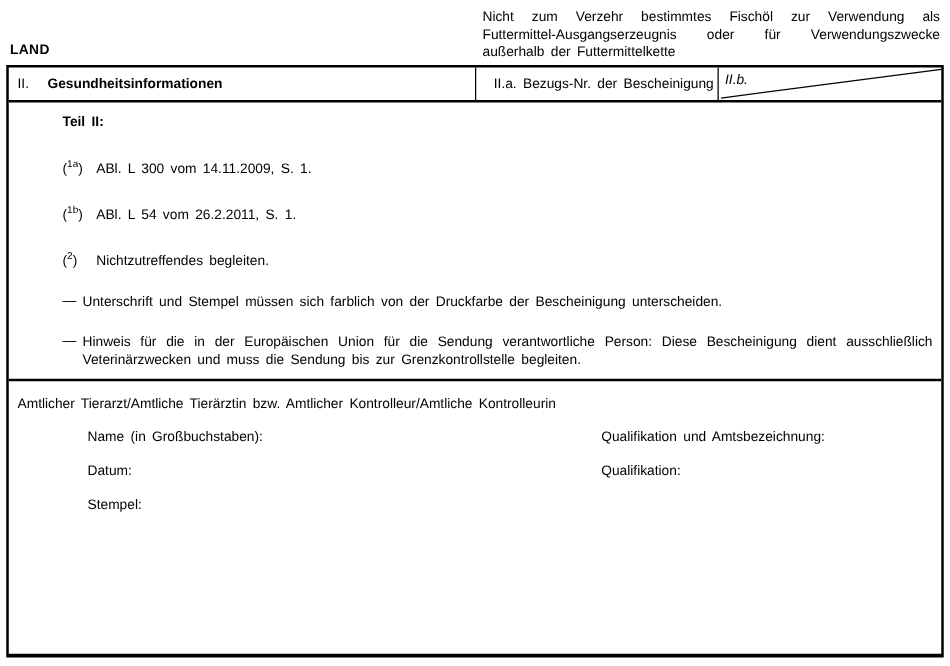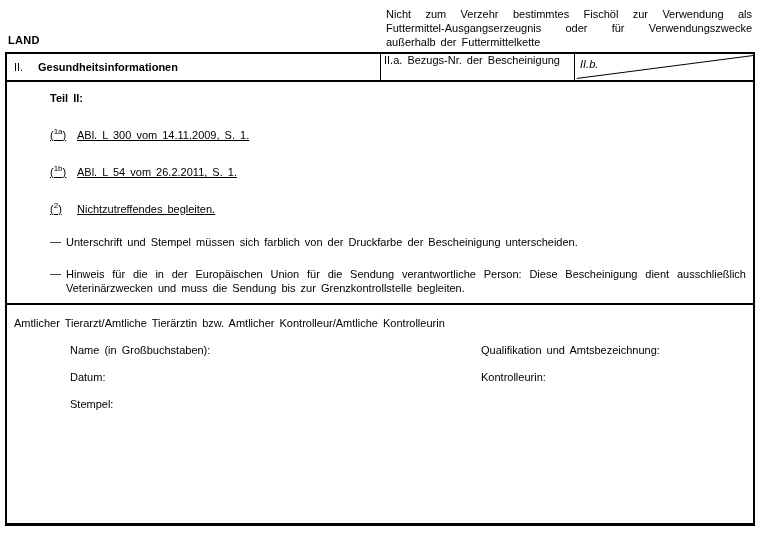--- a/index.html
+++ b/index.html
@@ -18,28 +18,28 @@
   .doc-title .ll{text-align:left;}
   
   .cert-table{
     position:absolute;top:52px;left:5px;width:746px;height:469px;
     border:2px solid #000;border-bottom-width:3px;
   }
   .hrow{display:flex;height:26px;border-bottom:2px solid #000;}
   .hcell-part{width:373px;flex:none;display:flex;align-items:center;}
   .hcell-part .pno{margin-left:7px;width:24px;flex:none;}
   .hcell-part .ptitle{font-weight:bold;}
-  .hcell-ref{width:194px;flex:none;border-left:1px solid #000;display:flex;align-items:flex-start;padding-left:3px;box-sizing:border-box;}
+  .hcell-ref{width:194px;flex:none;border-left:1px solid #000;display:flex;align-items:center;padding-left:14px;box-sizing:border-box;}
   .hcell-local{flex:1;border-left:1px solid #000;position:relative;}
   .hcell-local .lbl{position:absolute;left:5px;top:4px;font-style:italic;}
   .hcell-local svg{position:absolute;left:0;top:0;width:100%;height:100%;}
   
   .part2{height:221px;border-bottom:2px solid #000;overflow:hidden;padding-left:36px;}
   .teil{margin:10px 0 0 7px;font-weight:bold;}
-  .fn{display:flex;margin:24px 7px 0 7px;text-decoration:underline;}
+  .fn{display:flex;margin:24px 7px 0 7px;}
   .fn .mark{width:27px;flex:none;}
   .fn sup{font-size:8px;line-height:0;}
   .note{display:flex;margin:18px 7px 0 7px;}
   .note .dash{width:16px;flex:none;}
   .note .ntext{flex:1;text-align:justify;line-height:14px;}
   
   .sig{position:relative;height:220px;overflow:hidden;}
   .sig-head{margin:12px 0 0 7px;}
   .sigrow{position:relative;height:13px;margin-top:14px;padding-left:32px;}
   .sigrow .l{margin-left:31px;}
@@ -103,21 +103,21 @@
 
   <div class="sig">
     <div class="sig-head">Amtlicher Tierarzt/Amtliche Tierärztin bzw. Amtlicher Kontrolleur/Amtliche Kontrolleurin</div>
 
     <div class="sigrow">
       <span class="l">Name (in Großbuchstaben):</span>
       <span class="r">Qualifikation und Amtsbezeichnung:</span>
     </div>
     <div class="sigrow">
       <span class="l">Datum:</span>
-      <span class="r">Kontrolleurin:</span>
+      <span class="r">Qualifikation:</span>
     </div>
     <div class="sigrow">
       <span class="l">Stempel:</span>
       <span class="r"></span>
     </div>
   </div>
 
 </div>
 
 </body></html>

